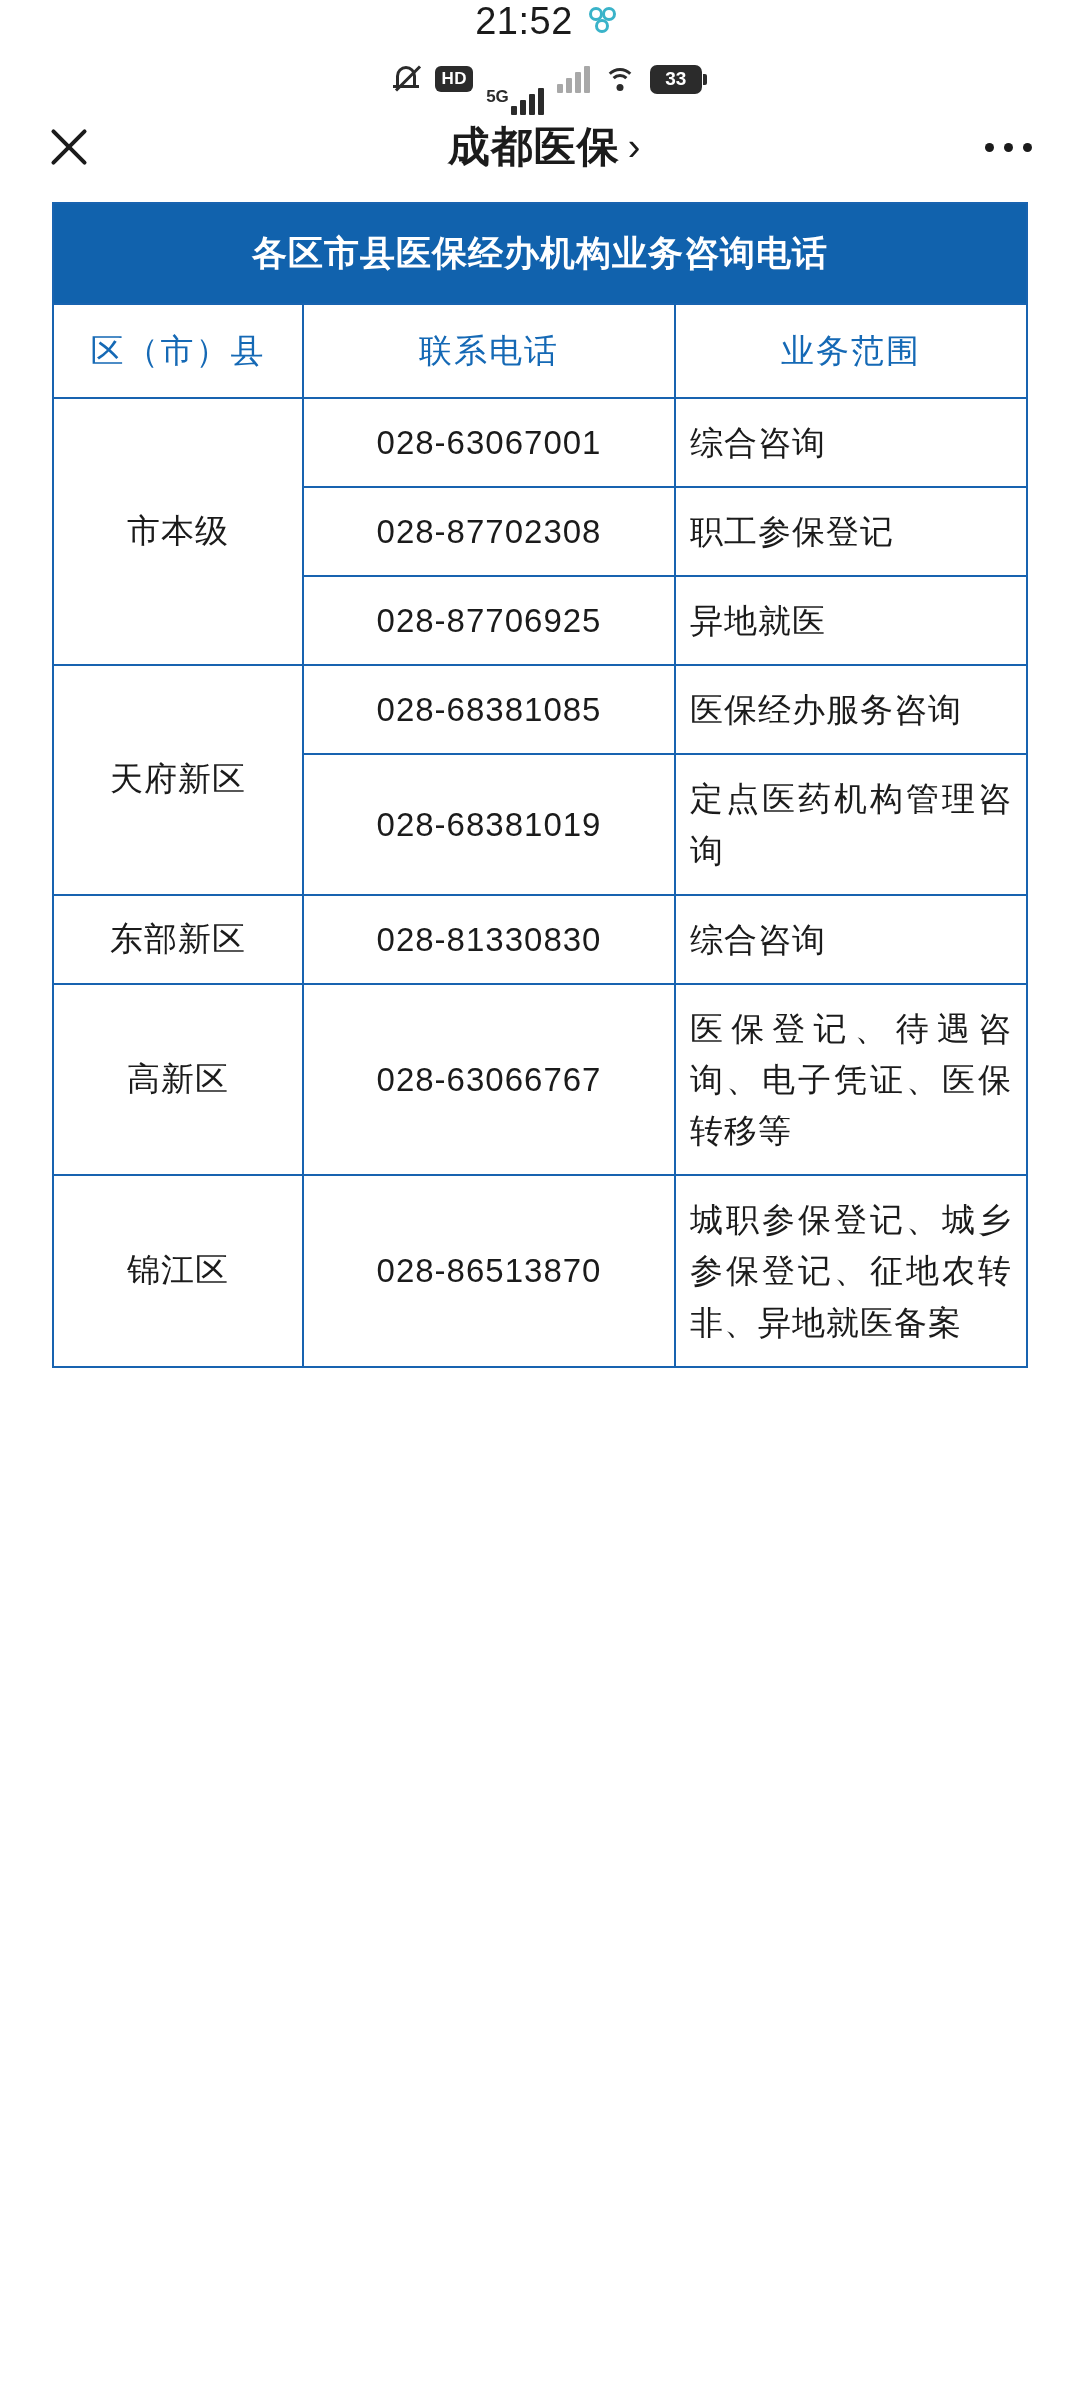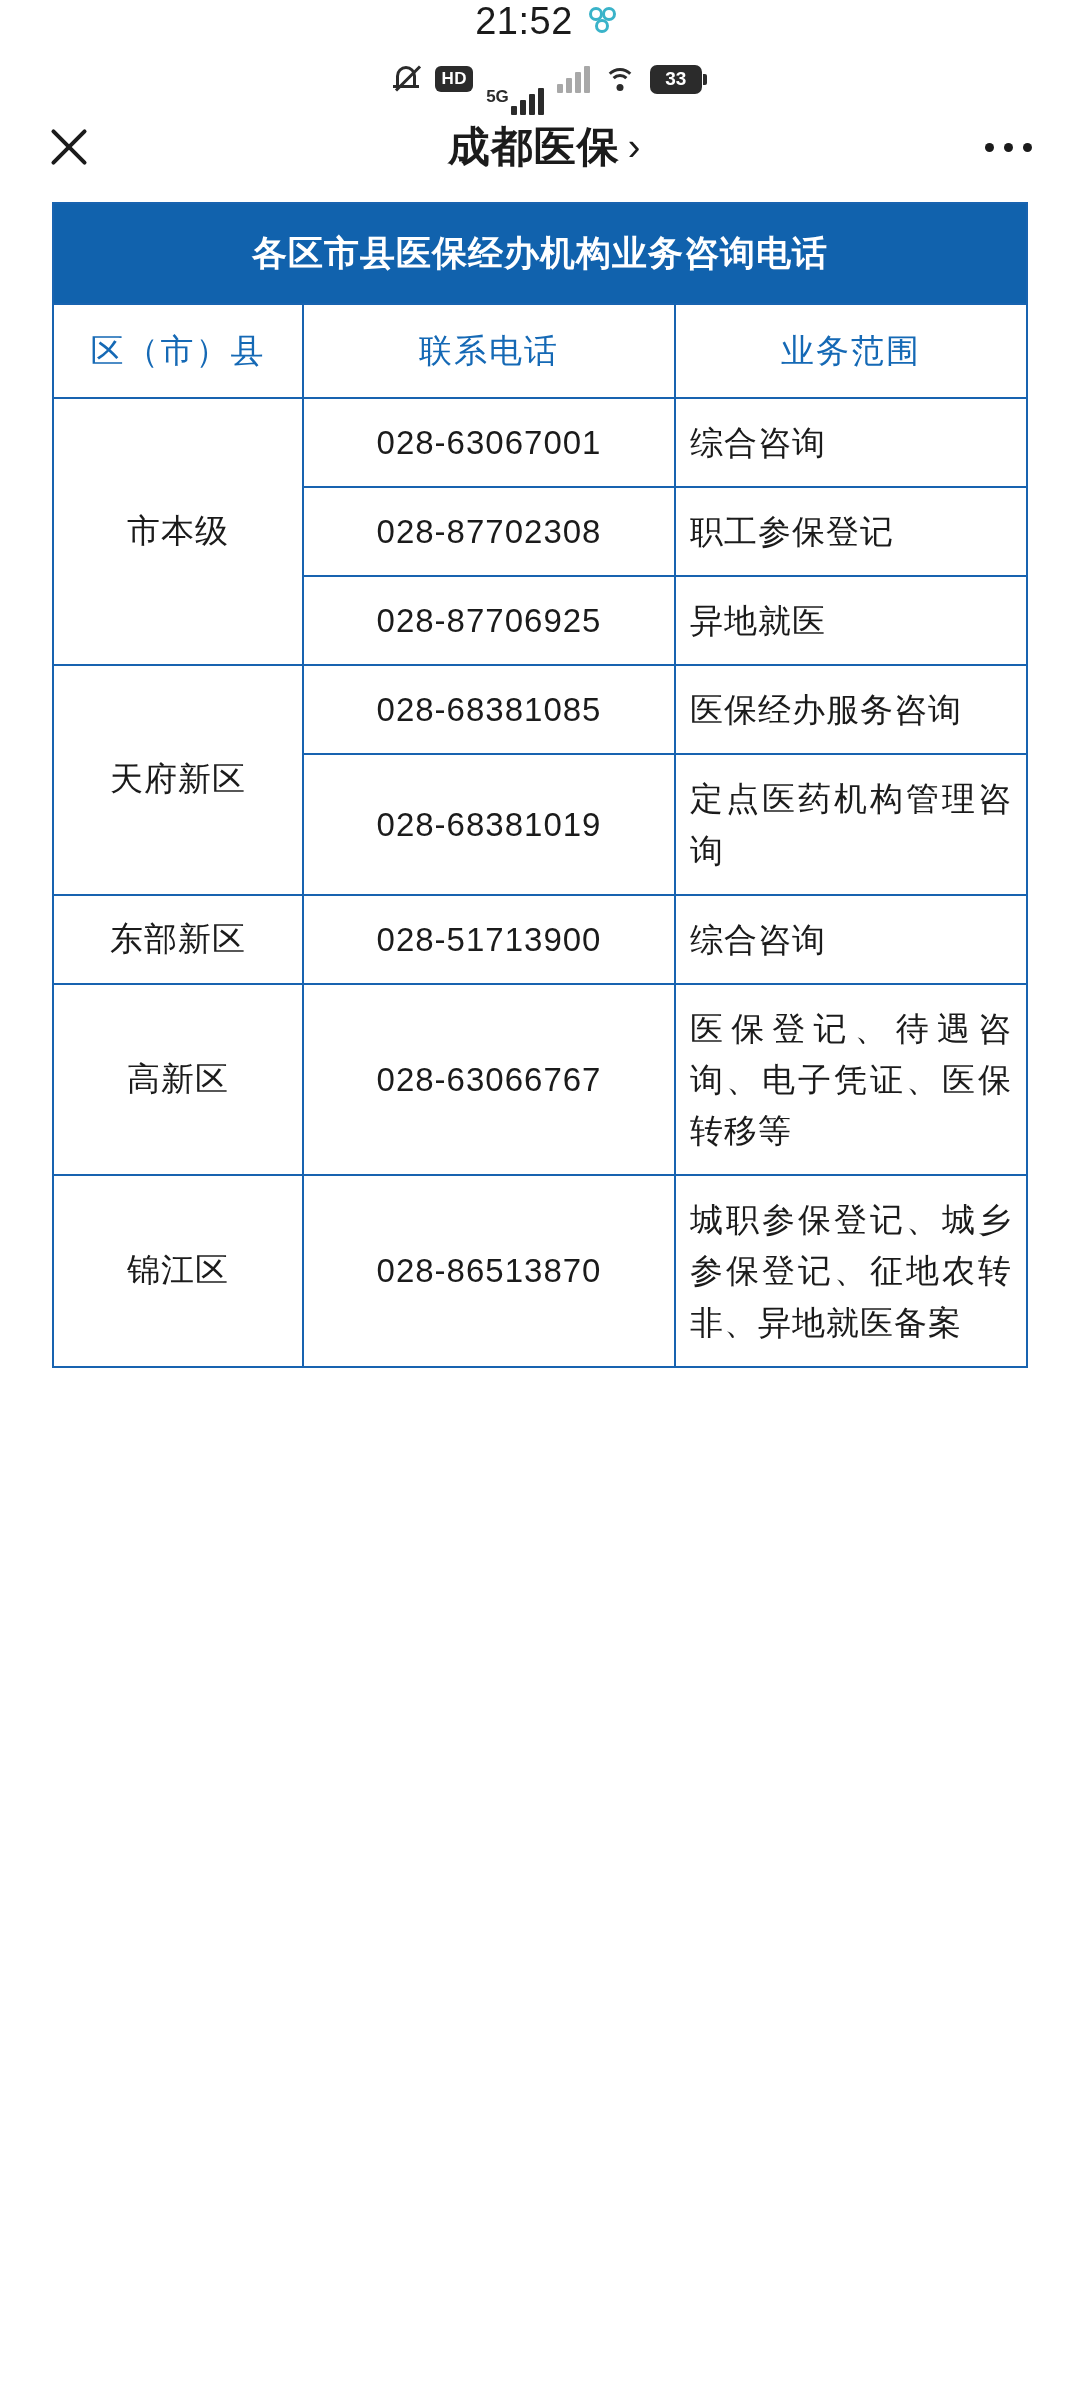--- a/index.html
+++ b/index.html
@@ -381,21 +381,21 @@
         <td class="phone">028-68381085</td>
         <td class="scope">医保经办服务咨询</td>
       </tr>
       <tr>
         <td class="phone">028-68381019</td>
         <td class="scope">定点医药机构管理咨询</td>
       </tr>
 
       <tr>
         <td class="region">东部新区</td>
-        <td class="phone">028-51713900</td>
+        <td class="phone">028-81330830</td>
         <td class="scope">综合咨询</td>
       </tr>
 
       <tr>
         <td class="region">高新区</td>
         <td class="phone">028-63066767</td>
         <td class="scope">医保登记、待遇咨询、电子凭证、医保转移等</td>
       </tr>
 
       <tr>

